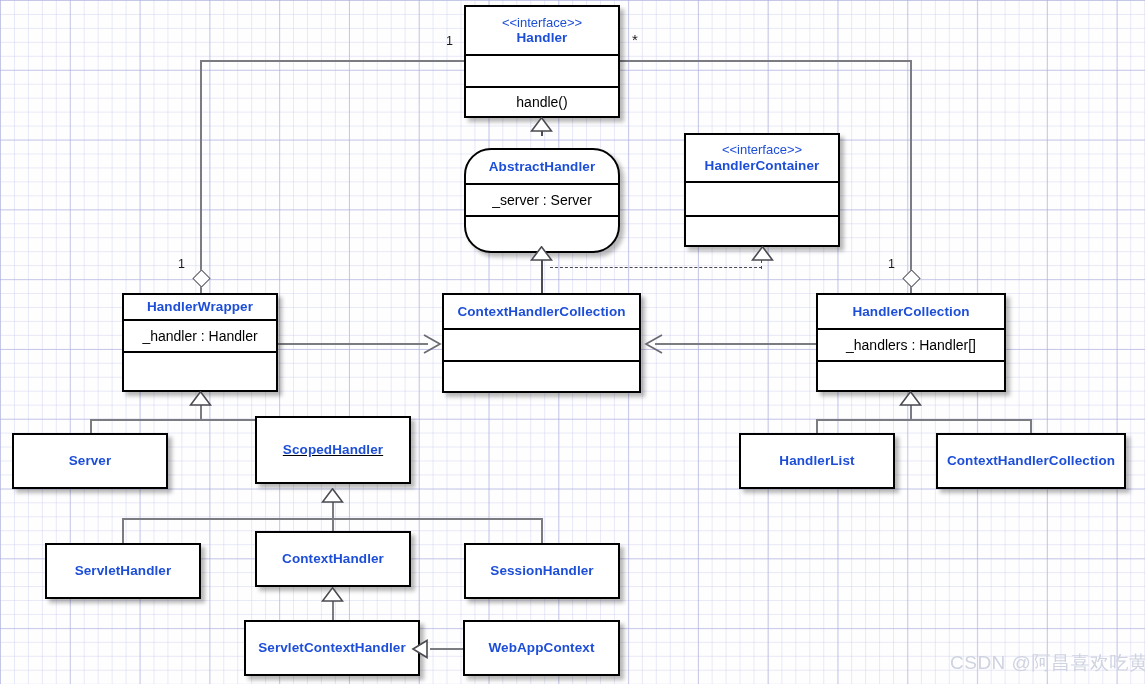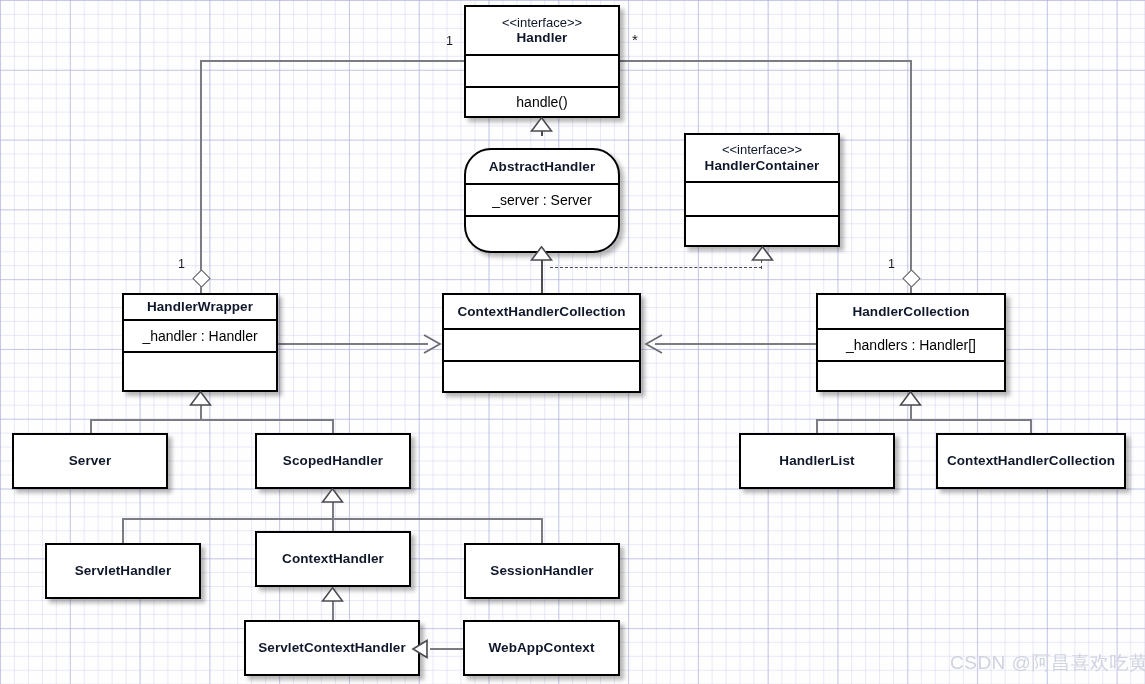--- a/index.html
+++ b/index.html
@@ -45,21 +45,21 @@
     justify-content: center;
     text-align: center;
     overflow: hidden;
   }
   .compartment + .compartment {
     border-top: 2.4px solid #000000;
   }
   .c-title {
     font-weight: bold;
     font-size: 13.5px;
-    color: #0f172a;
+    color: #1d4ed8;
     line-height: 1.18;
     letter-spacing: 0.1px;
     align-items: center;
   }
   .c-title .stereo {
     display: block;
     font-weight: normal;
     font-size: 13px;
     letter-spacing: 0px;
   }
@@ -255,21 +255,21 @@
   <div class="uml-box" style="left:816px; top:293px; width:190px; height:99px;">
     <div class="compartment c-title" style="height:33px;">HandlerCollection</div>
     <div class="compartment c-attr" style="height:32px;">_handlers : Handler[]</div>
     <div class="compartment c-op" style="flex:1;"></div>
   </div>
 
   <div class="uml-box" style="left:12px; top:433px; width:156px; height:56px;">
     <div class="compartment c-title" style="flex:1;">Server</div>
   </div>
 
-  <div class="uml-box" style="left:255px; top:433px; width:156px; height:56px;">
+  <div class="uml-box" style="left:255px; top:416px; width:156px; height:68px;text-decoration:underline;">
     <div class="compartment c-title" style="flex:1;">ScopedHandler</div>
   </div>
 
   <div class="uml-box" style="left:739px; top:433px; width:156px; height:56px;">
     <div class="compartment c-title" style="flex:1;">HandlerList</div>
   </div>
 
   <div class="uml-box" style="left:936px; top:433px; width:190px; height:56px;">
     <div class="compartment c-title" style="flex:1;">ContextHandlerCollection</div>
   </div>

